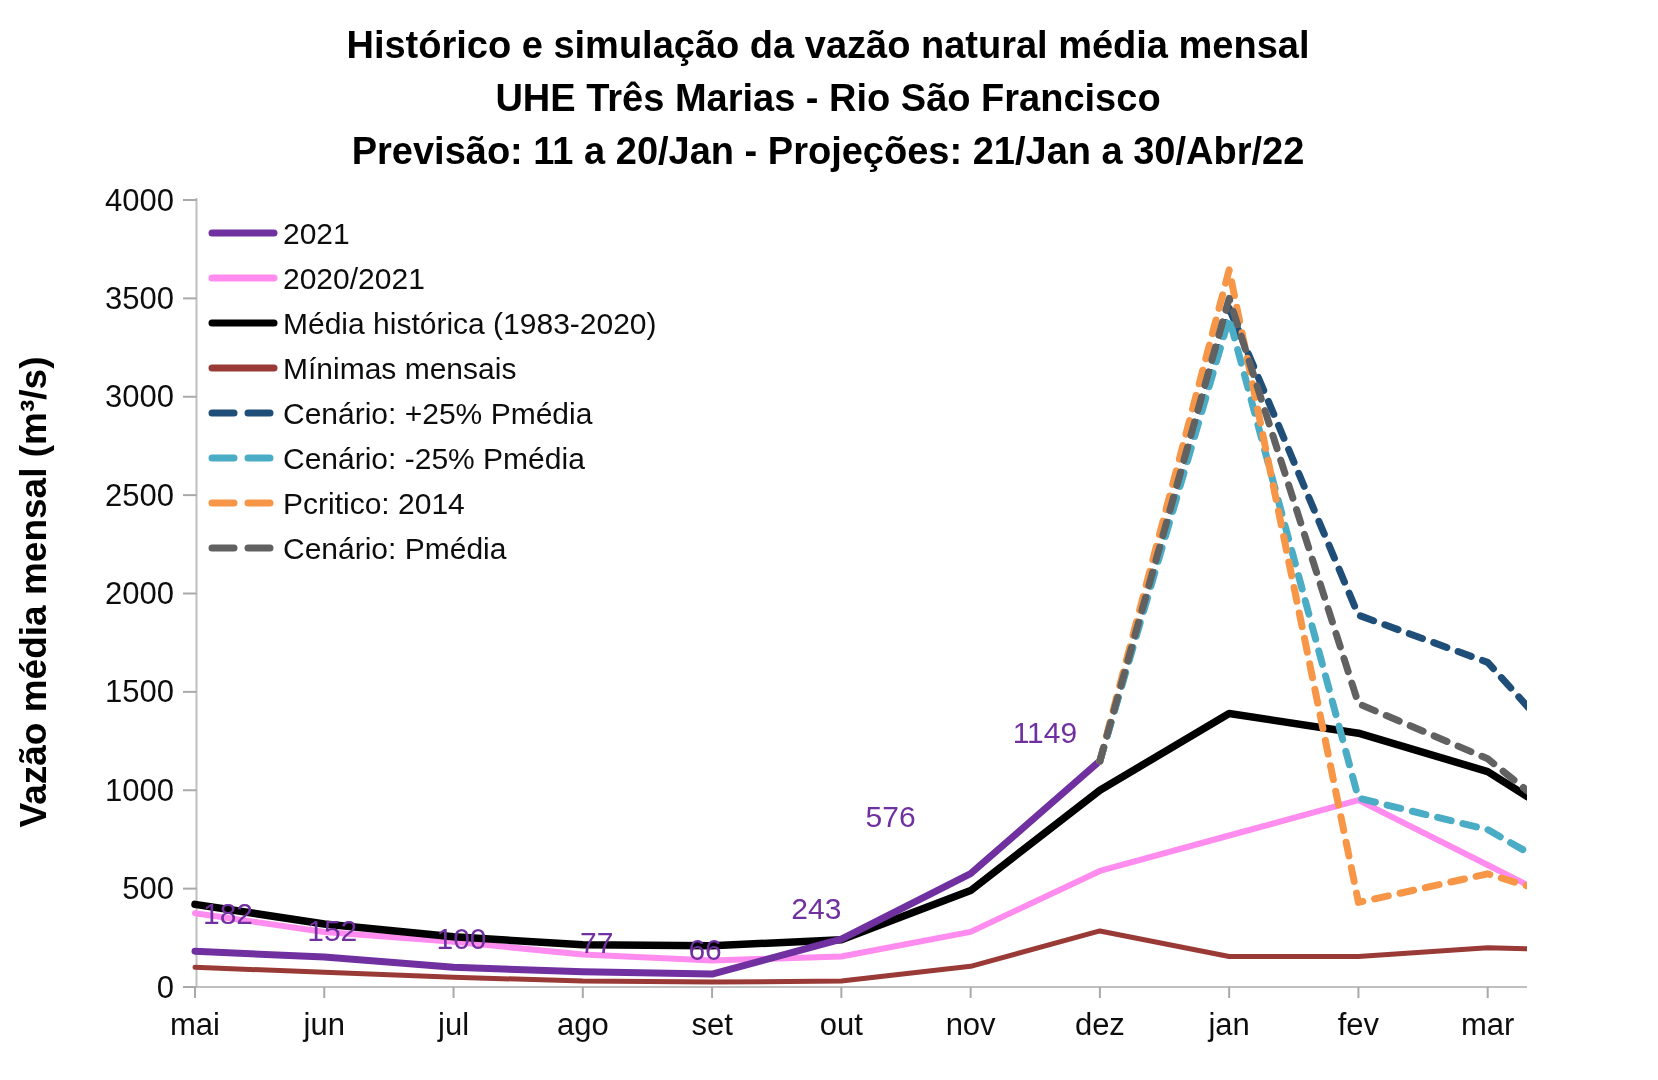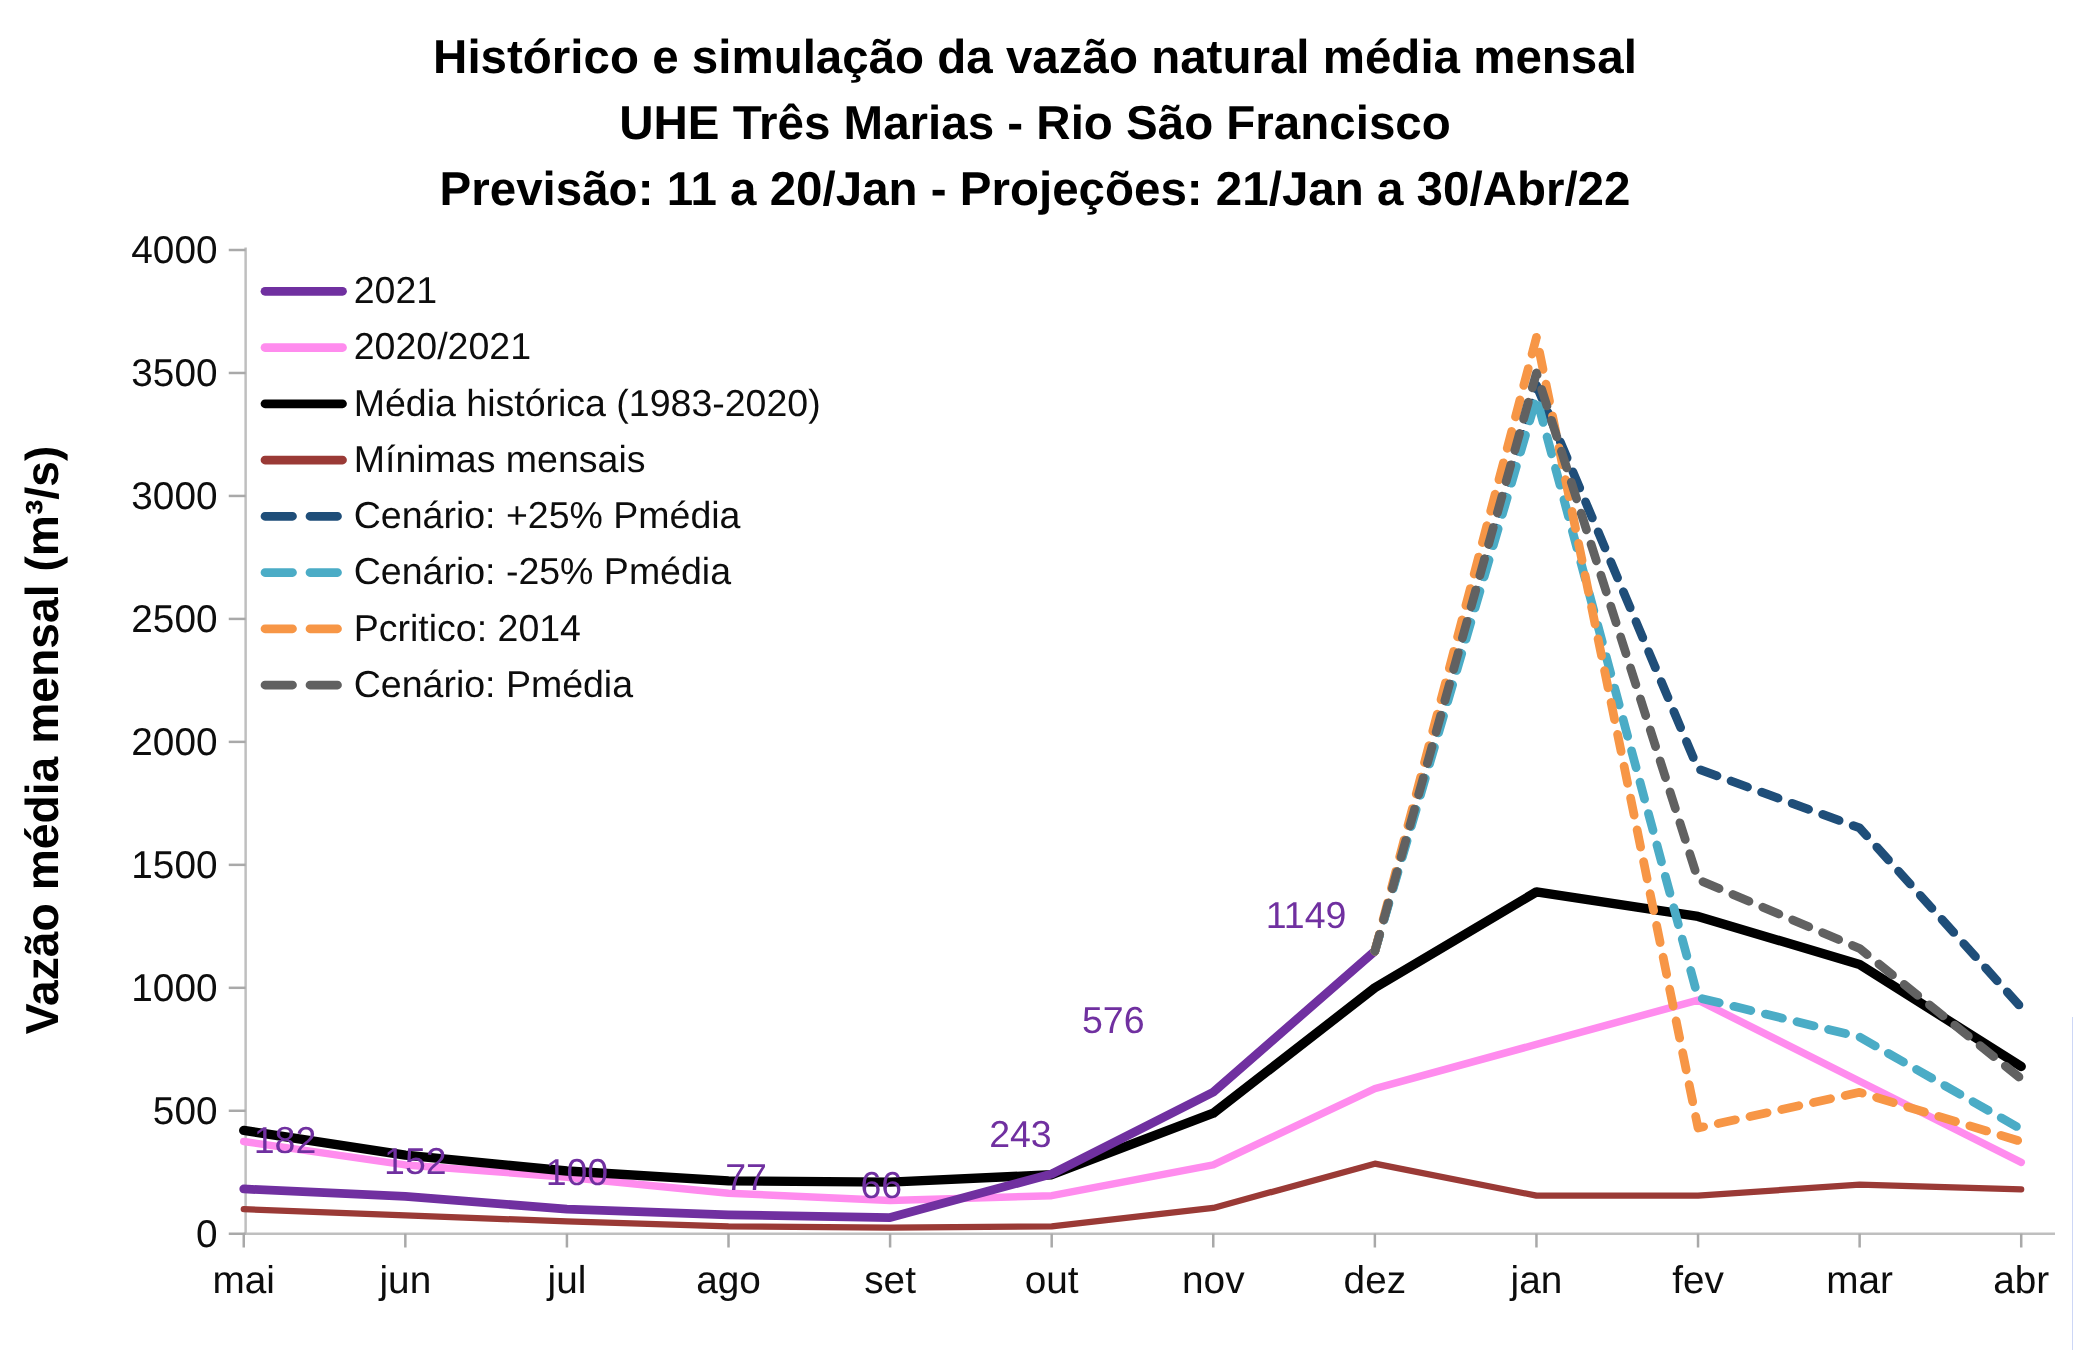--- a/index.html
+++ b/index.html
@@ -1,16 +1,16 @@
 <!DOCTYPE html>
 <html><head>
 <meta charset="utf-8">
 <style>
   html,body{margin:0;padding:0;background:#ffffff;}
-  .stage{position:relative;width:1658px;height:1080px;background:#1d4ed8;overflow:hidden;
+  .stage{position:relative;width:1527px;height:1080px;background:#1d4ed8;overflow:hidden;
          font-family:"Liberation Sans", sans-serif;}
   svg text{font-family:"Liberation Sans", sans-serif;}
 </style>
 </head>
 <body>
 
 <div class="stage">
   <svg id="chart" width="1658" height="1080" viewBox="0 0 1658 1080">
     <rect x="0" y="0" width="1658" height="1080" fill="#ffffff"></rect>
 

